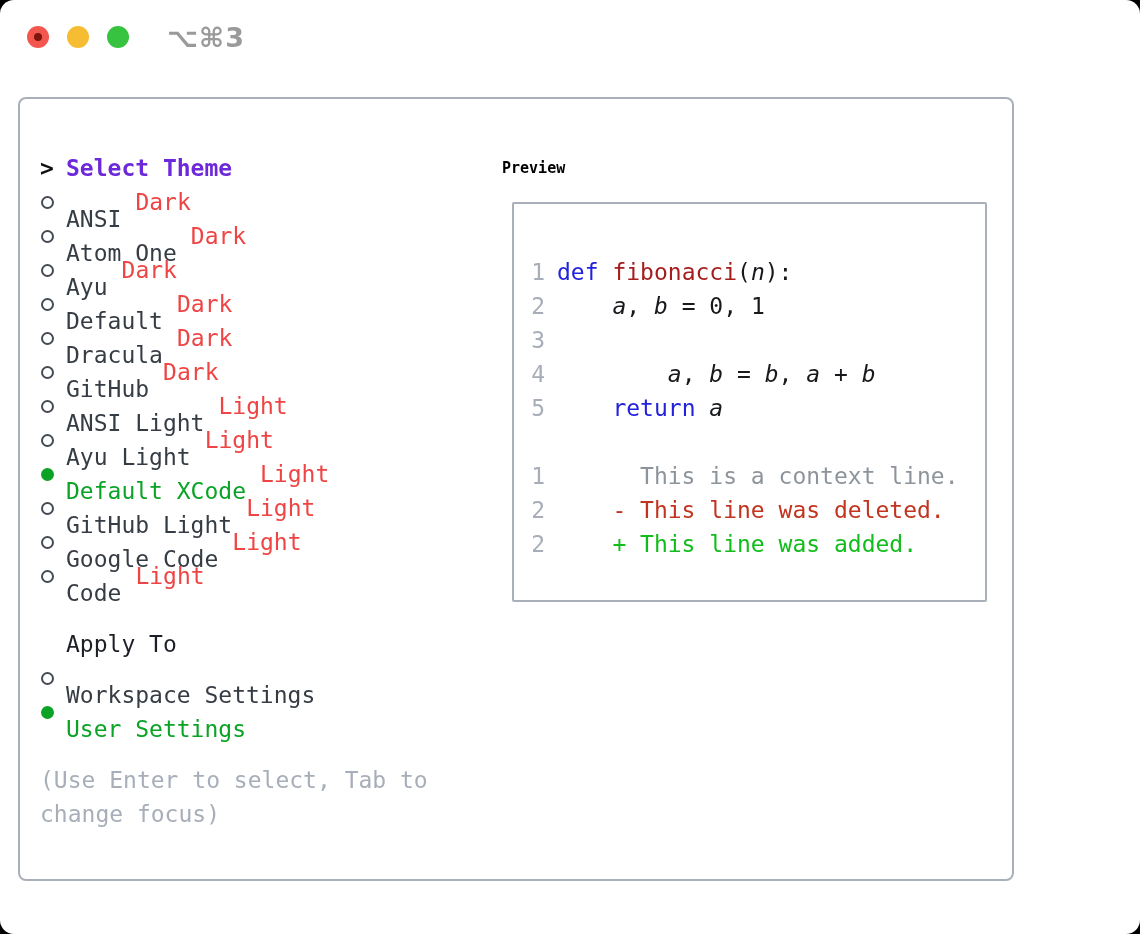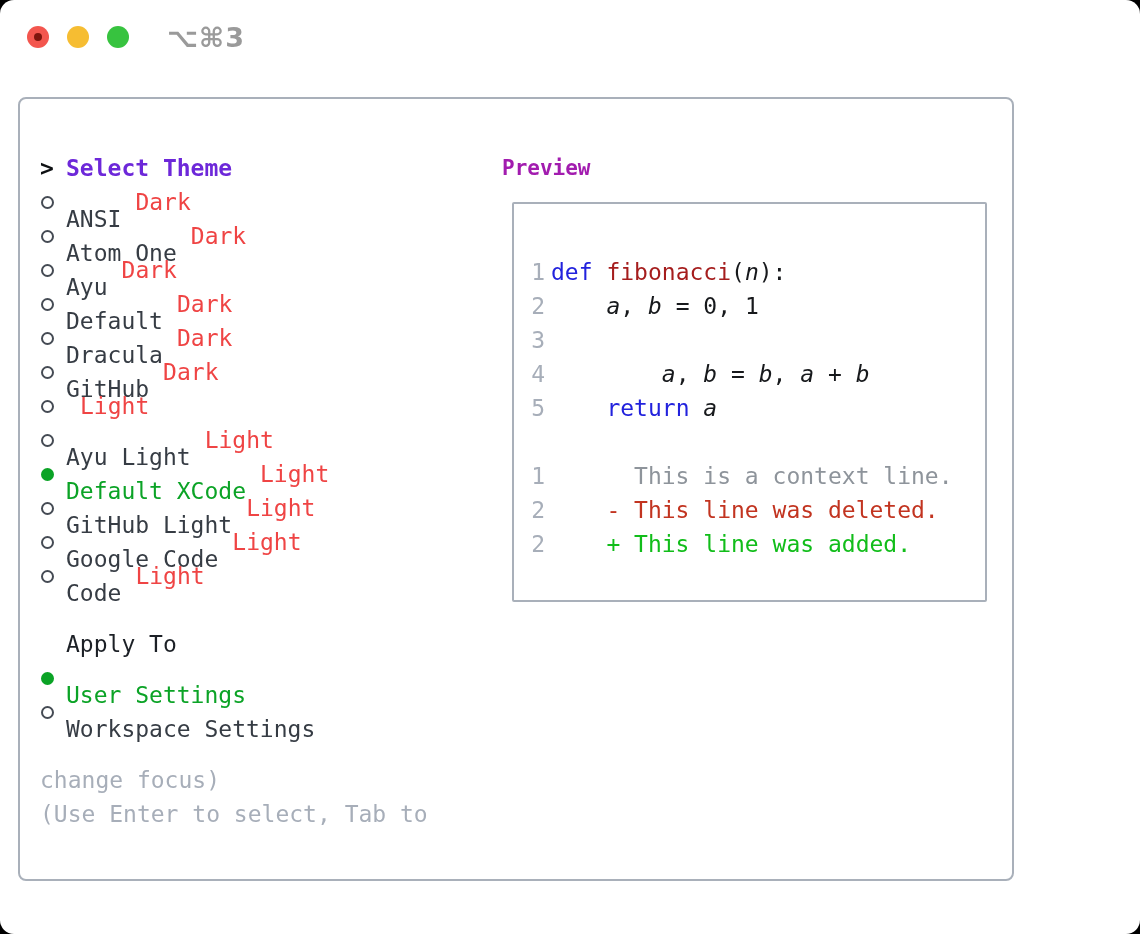--- a/index.html
+++ b/index.html
@@ -33,29 +33,29 @@
   .radio.sel{background:#0ba326;border-color:#0ba326;}
   .cursor{font-weight:bold;color:#0e1013;}
   .hdr{font-weight:bold;color:#6d28d9;}
   .hdr2{color:#1c2026;}
   .tname{color:#363c44;margin-top:33px;}
   .tname.sel{color:#0ba326;}
   .tvariant{color:#ef4444;margin-left:14px;}
   .help{color:#a7aeb9;}
   
   #preview-label{position:absolute;left:482px;top:52px;height:34px;line-height:34px;
-    font-size:21px;font-weight:bold;color:#a21caf;}
+    font-size:15px;font-weight:bold;color:#000000;}
   #preview-panel{
     position:absolute;left:492px;top:103px;width:475px;height:400px;
     border:2px solid #a9b0ba;border-radius:2px;box-sizing:border-box;background:#fff;
     padding:51px 0 0 17px;overflow:hidden;font-size:23px;
   }
   .pline{display:flex;height:34px;line-height:34px;white-space:pre;}
   .lnum{flex:0 0 14px;width:14px;text-align:right;color:#a7aeb9;}
-  .lcode{margin-left:6px;}
+  .lcode{margin-left:12px;}
   .tok-kw{color:#2222dd;}
   .tok-fn{color:#a51d1d;}
   .tok-pl{color:#17191c;}
   .tok-var{color:#17191c;font-style:italic;}
   .tok-ctx{color:#8e949b;}
   .tok-del{color:#c23420;text-align:center;}
   .tok-add{color:#11bd1a;text-align:center;}
 </style>
 </head>
 <body>
@@ -73,33 +73,33 @@
   <div id="settings-box">
 
     <div id="left-col">
         <div class="row"><span class="marker"><span class="cursor">&gt;</span></span><span class="hdr">Select Theme</span></div>
         <div class="row"><span class="marker"><span class="radio"></span></span><span class="tname">ANSI</span><span class="tvariant">Dark</span></div>
         <div class="row"><span class="marker"><span class="radio"></span></span><span class="tname">Atom One</span><span class="tvariant">Dark</span></div>
         <div class="row"><span class="marker"><span class="radio"></span></span><span class="tname">Ayu</span><span class="tvariant">Dark</span></div>
         <div class="row"><span class="marker"><span class="radio"></span></span><span class="tname">Default</span><span class="tvariant">Dark</span></div>
         <div class="row"><span class="marker"><span class="radio"></span></span><span class="tname">Dracula</span><span class="tvariant">Dark</span></div>
         <div class="row"><span class="marker"><span class="radio"></span></span><span class="tname">GitHub</span><span class="tvariant">Dark</span></div>
-        <div class="row"><span class="marker"><span class="radio"></span></span><span class="tvariant">Light</span></div>
+        <div class="row"><span class="marker"><span class="radio"></span></span><span class="tname">ANSI Light</span><span class="tvariant">Light</span></div>
         <div class="row"><span class="marker"><span class="radio"></span></span><span class="tname">Ayu Light</span><span class="tvariant">Light</span></div>
         <div class="row"><span class="marker"><span class="radio sel"></span></span><span class="tname sel">Default XCode</span><span class="tvariant">Light</span></div>
         <div class="row"><span class="marker"><span class="radio"></span></span><span class="tname">GitHub Light</span><span class="tvariant">Light</span></div>
         <div class="row"><span class="marker"><span class="radio"></span></span><span class="tname">Google Code</span><span class="tvariant">Light</span></div>
         <div class="row"><span class="marker"><span class="radio"></span></span><span class="tname">Code</span><span class="tvariant">Light</span></div>
         <div class="row"></div>
         <div class="row"><span class="marker"></span><span class="hdr2">Apply To</span></div>
+        <div class="row"><span class="marker"><span class="radio"></span></span><span class="tname">Workspace Settings</span></div>
         <div class="row"><span class="marker"><span class="radio sel"></span></span><span class="tname sel">User Settings</span></div>
-        <div class="row"><span class="marker"><span class="radio"></span></span><span class="tname">Workspace Settings</span></div>
         <div class="row"></div>
+        <div class="row"><span class="help">(Use Enter to select, Tab to</span></div>
         <div class="row"><span class="help">change focus)</span></div>
-        <div class="row"><span class="help">(Use Enter to select, Tab to</span></div>
       </div>
 
     <div id="preview-label">Preview</div>
 
     <div id="preview-panel">
         <div class="pline"><span class="lnum">1</span><span class="lcode"><span class="tok-kw">def</span><span class="tok-pl"> </span><span class="tok-fn">fibonacci</span><span class="tok-pl">(</span><span class="tok-var">n</span><span class="tok-pl">):</span></span></div>
         <div class="pline"><span class="lnum">2</span><span class="lcode"><span class="tok-pl">    </span><span class="tok-var">a</span><span class="tok-pl">, </span><span class="tok-var">b</span><span class="tok-pl"> = 0, 1</span></span></div>
         <div class="pline"><span class="lnum">3</span></div>
         <div class="pline"><span class="lnum">4</span><span class="lcode"><span class="tok-pl">        </span><span class="tok-var">a</span><span class="tok-pl">, </span><span class="tok-var">b</span><span class="tok-pl"> = </span><span class="tok-var">b</span><span class="tok-pl">, </span><span class="tok-var">a</span><span class="tok-pl"> + </span><span class="tok-var">b</span></span></div>
         <div class="pline"><span class="lnum">5</span><span class="lcode"><span class="tok-pl">    </span><span class="tok-kw">return</span><span class="tok-pl"> </span><span class="tok-var">a</span></span></div>

